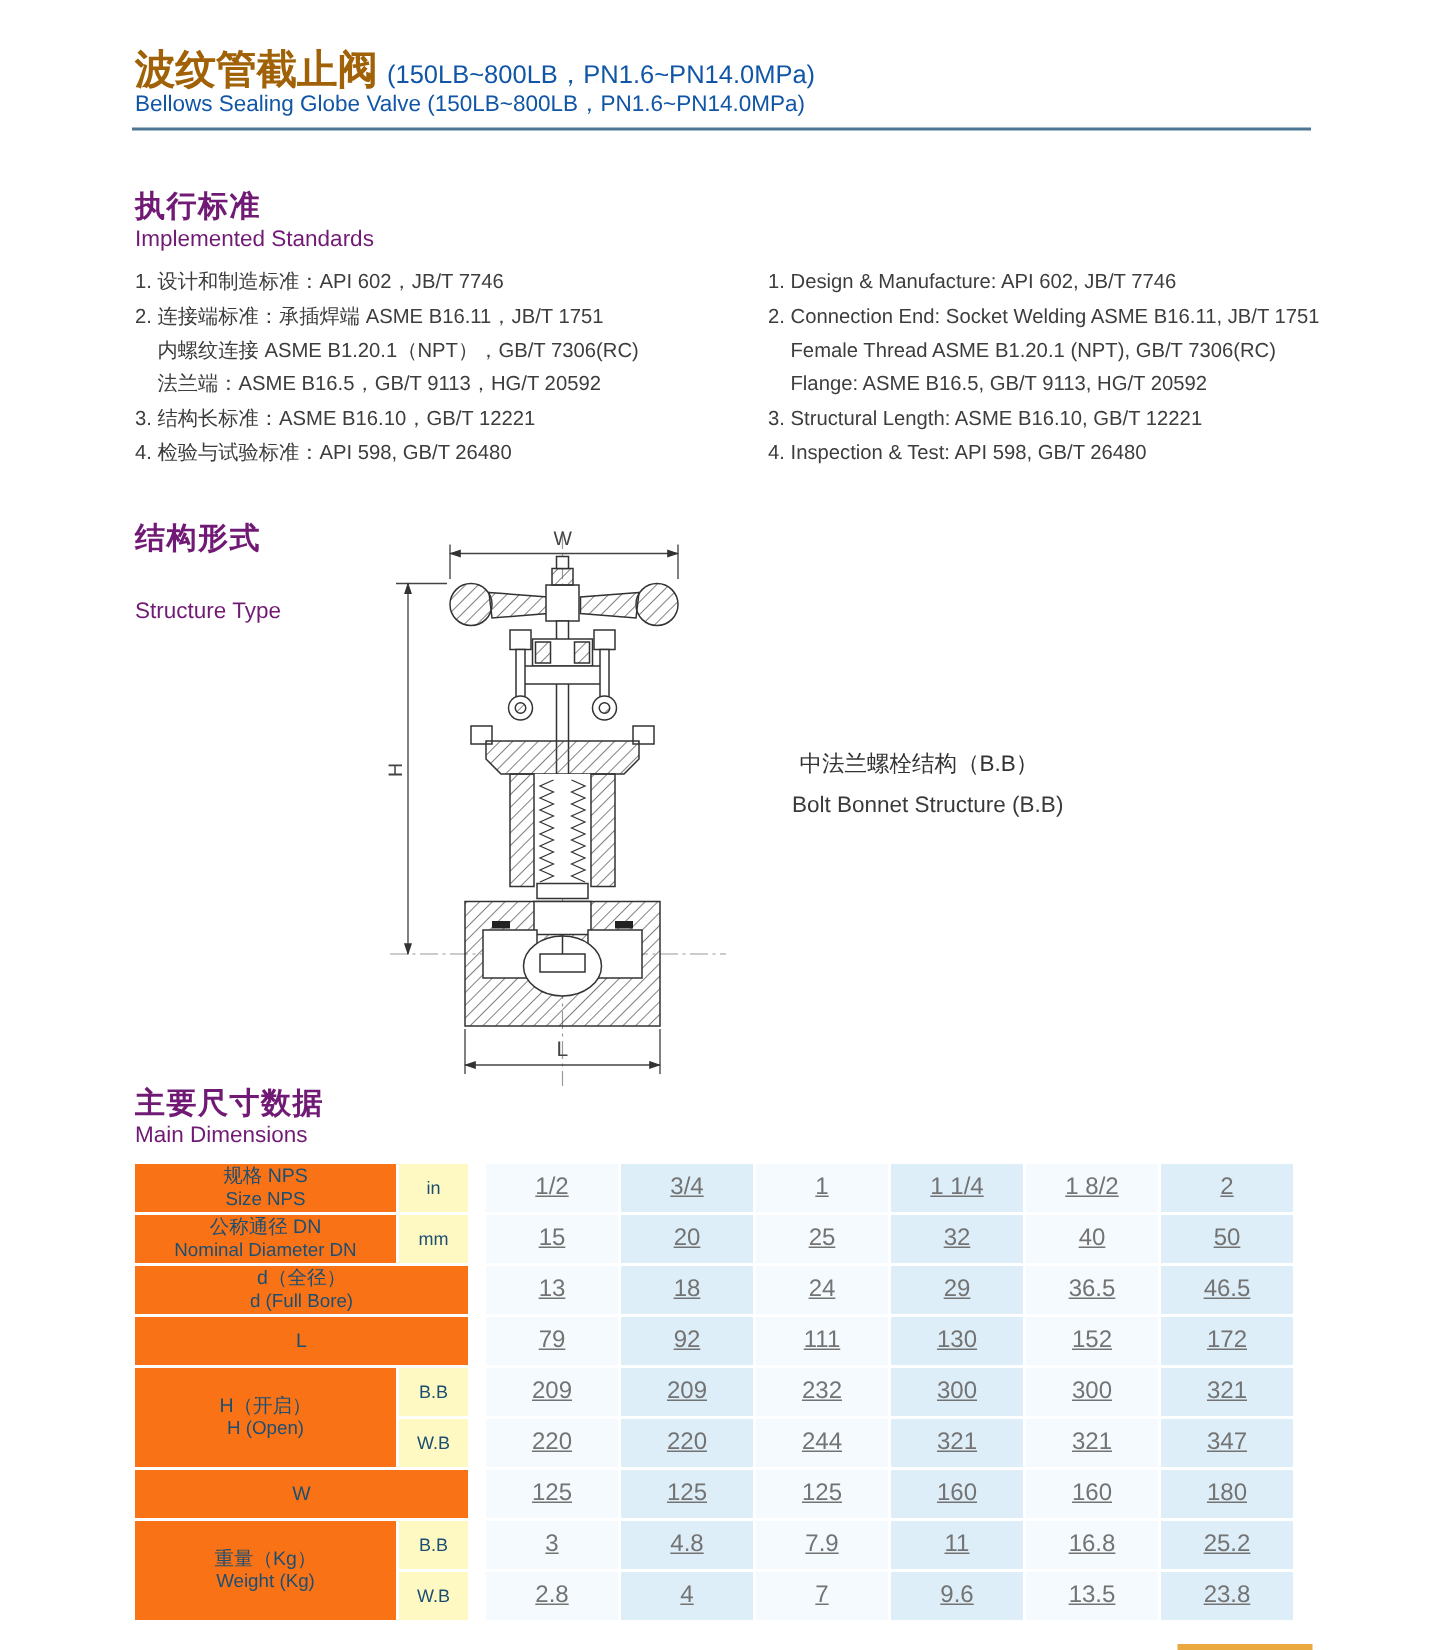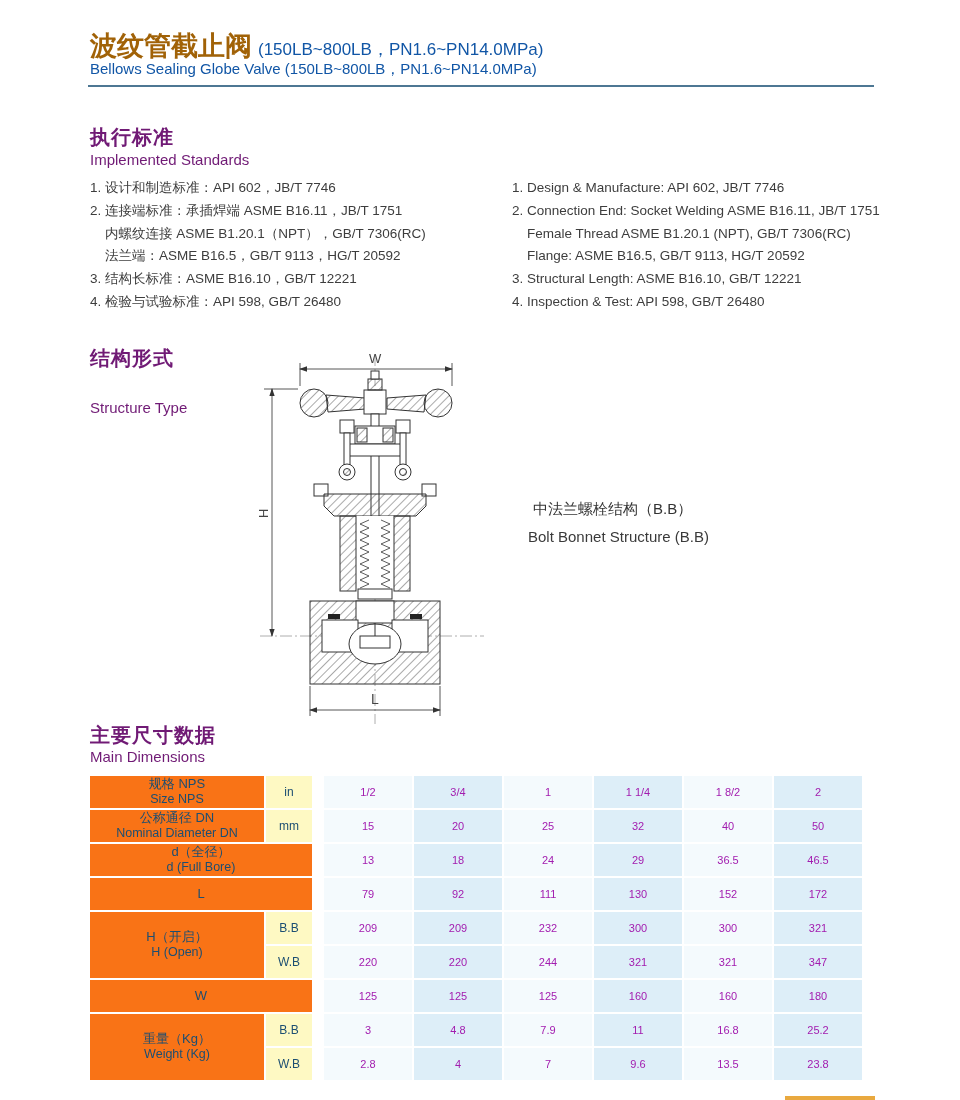--- a/index.html
+++ b/index.html
@@ -30,21 +30,21 @@
   .caption-en{position:absolute;left:528px;top:528px;font-size:15px;color:#3a3a3a;}
 
   
   table.dims{position:absolute;left:88px;top:774px;width:776px;
              border-collapse:separate;border-spacing:2px;table-layout:fixed;}
   table.dims td{height:32px;text-align:center;vertical-align:middle;padding:0;}
   td.lbl{background:#f97316;color:#1c4e72;font-size:13px;line-height:1.22;}
   td.lbl .en{font-size:12.5px;}
   td.sub{background:#fef9c3;color:#1c4e72;font-size:12px;}
   td.gap{background:transparent;}
-  td.v{font-size:11px;color:#a21caf;}
+  td.v{font-size:16px;color:#737373;text-decoration:underline;}
   td.c-light{background:#f4fafd;}
   td.c-shade{background:#ddeef8;}
 
   .bottom-accent{position:absolute;left:785px;top:1096px;width:90px;height:4px;background:#e9a93f;}
 </style>
 </head>
 <body>
 
 <div class="page">
 

